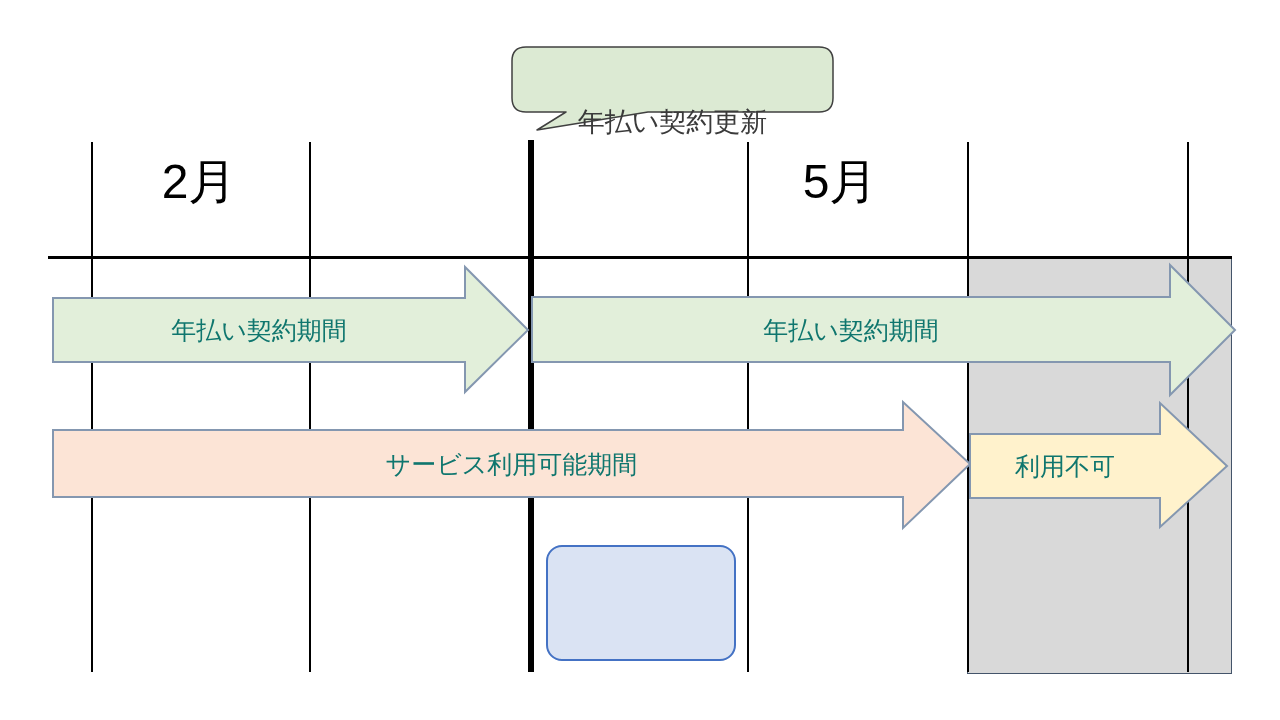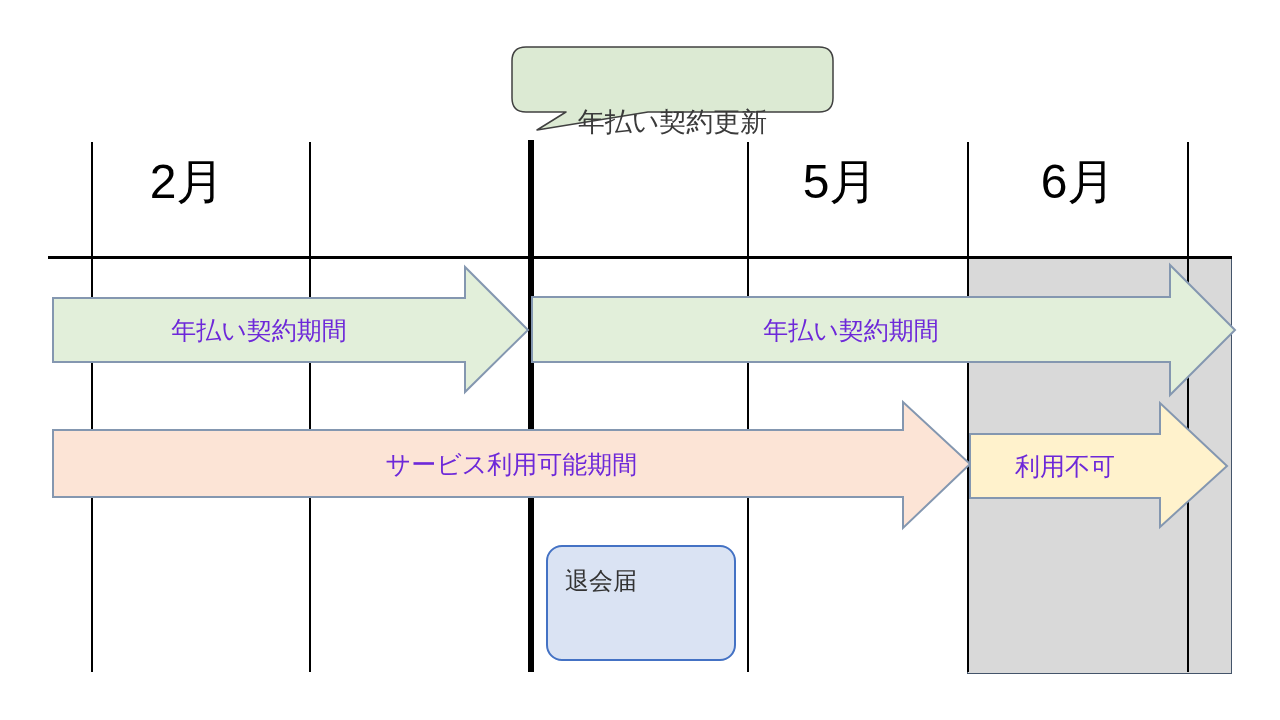--- a/index.html
+++ b/index.html
@@ -69,21 +69,21 @@
     height: 720px;
     z-index: 3;
   }
   
   .arrow-label {
     position: absolute;
     height: 48px;
     line-height: 48px;
     text-align: center;
     font-size: 25px;
-    color: #6d28d9;
+    color: #0f766e;
     z-index: 4;
     white-space: nowrap;
   }
   
   .callout-label {
     position: absolute;
     left: 512px;
     top: 47px;
     width: 321px;
     height: 64px;
@@ -125,23 +125,22 @@
 
   <div class="vline" style="left:91px"></div>
   <div class="vline" style="left:309px"></div>
   <div class="vline thick" style="left:528px"></div>
   <div class="vline" style="left:747px"></div>
   <div class="vline" style="left:967px"></div>
   <div class="vline" style="left:1187px"></div>
 
   <div class="hline"></div>
 
-  <div class="month-label" style="left:91px;width:192px">2月</div>
+  <div class="month-label" style="left:103px;width:192px">2月</div>
   <div class="month-label" style="left:748px;width:184px">5月</div>
-  <div class="month-label" style="left:968px;width:220px">6月</div>
 
   <svg id="shape-layer" viewBox="0 0 1280 720" xmlns="http://www.w3.org/2000/svg">
 
     <polygon points="53,298 465,298 465,267 528,330 465,392 465,362 53,362" stroke-width="2" stroke-linejoin="miter" fill="#e2efda" stroke="#8497b0"></polygon>
 
     <polygon points="532,297 1170,297 1170,265 1235,330 1170,395 1170,362 532,362" stroke-width="2" stroke-linejoin="miter" fill="#e2efda" stroke="#8497b0"></polygon>
 
     <polygon points="53,430 903,430 903,402 970,464 903,528 903,497 53,497" stroke-width="2" stroke-linejoin="miter" fill="#fce4d6" stroke="#8497b0"></polygon>
 
     <polygon points="970,434 1160,434 1160,403 1227,466 1160,527 1160,498 970,498" stroke-width="2" stroke-linejoin="miter" fill="#fff2cc" stroke="#8497b0"></polygon>
@@ -150,16 +149,15 @@
   </svg>
 
   <div class="arrow-label" style="left:53px;width:412px;top:306px">年払い契約期間</div>
   <div class="arrow-label" style="left:532px;width:638px;top:306px">年払い契約期間</div>
   <div class="arrow-label" style="left:970px;width:190px;top:442px">利用不可</div>
   <div class="arrow-label" style="left:53px;width:917px;top:440px">サービス利用可能期間</div>
 
   <div class="callout-label">年払い契約更新</div>
 
   <div class="note-box">
-    <span class="note-line">退会届</span>
   </div>
 
 </div>
 
 </body></html>

